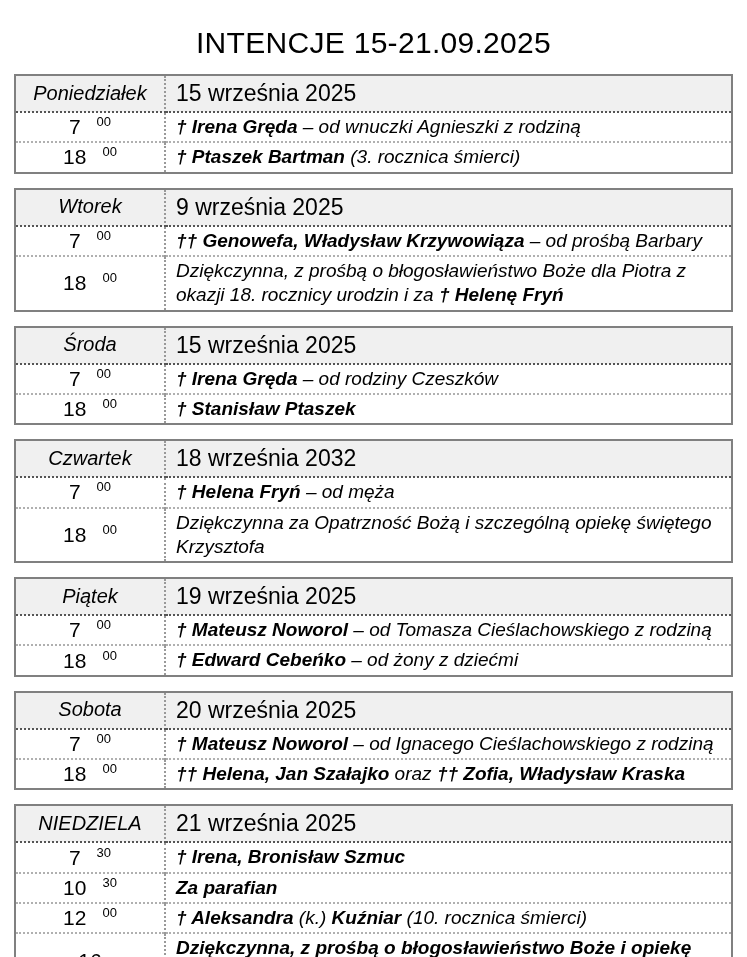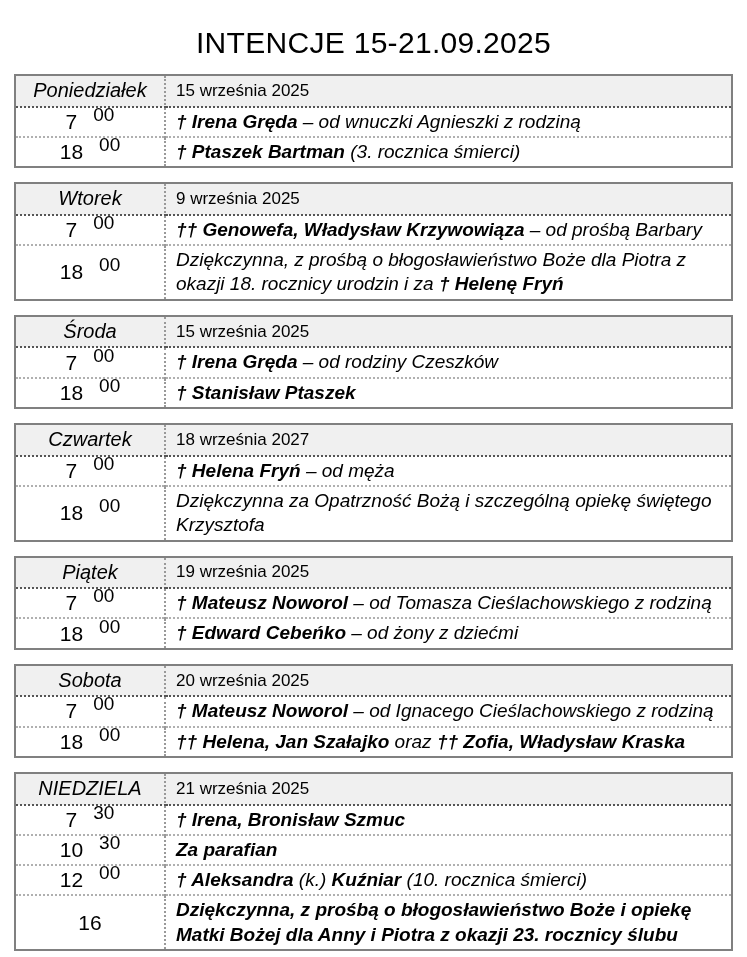--- a/index.html
+++ b/index.html
@@ -43,32 +43,32 @@
     width:140px;
     font-style:italic;
     font-size:20px;
     text-align:center;
     line-height:1.18;
     padding:3px 4px;
     overflow-wrap:anywhere;
     border-right:2px dotted var(--border-col);
   }
   td.date-cell{
-    font-size:17px;
+    font-size:23px;
     padding:4px 10px;
   }
   td.time-cell{
     width:140px;
     font-size:21px;
     text-align:center;
     padding:1px 4px;
     border-right:2px dotted var(--border-col);
   }
   td.time-cell sup{
-    font-size:19px;
+    font-size:13px;
     line-height:0;
     margin-left:16px;
   }
   td.intention-cell{
     font-size:19px;
     line-height:1.28;
     padding:2px 10px;
     font-style:italic;
   }
   td.intention-cell b{font-weight:700;}
@@ -127,21 +127,21 @@
           <tr>
             <td class="time-cell">18<sup>00</sup></td>
             <td class="intention-cell"><b>† Stanisław Ptaszek</b></td>
           </tr>
         </tbody>
       </table>
       <table class="day-table">
         <tbody>
           <tr class="hrow">
             <td class="day-cell">Czwartek</td>
-            <td class="date-cell">18 września 2027</td>
+            <td class="date-cell">18 września 2032</td>
           </tr>
           <tr>
             <td class="time-cell">7<sup>00</sup></td>
             <td class="intention-cell"><b>† Helena Fryń</b><span> – od męża</span></td>
           </tr>
           <tr>
             <td class="time-cell">18<sup>00</sup></td>
             <td class="intention-cell"><span>Dziękczynna za Opatrzność Bożą i szczególną opiekę świętego Krzysztofa</span></td>
           </tr>
         </tbody>

